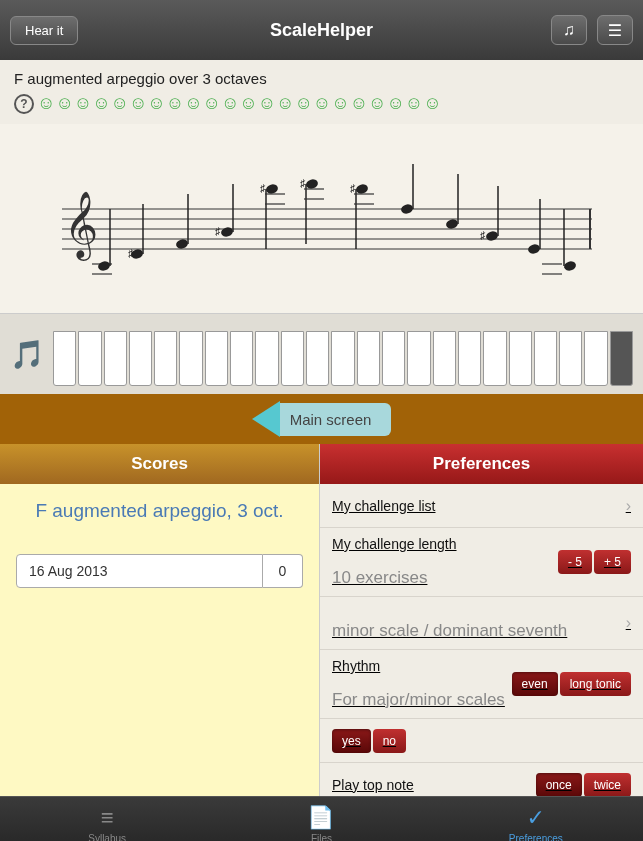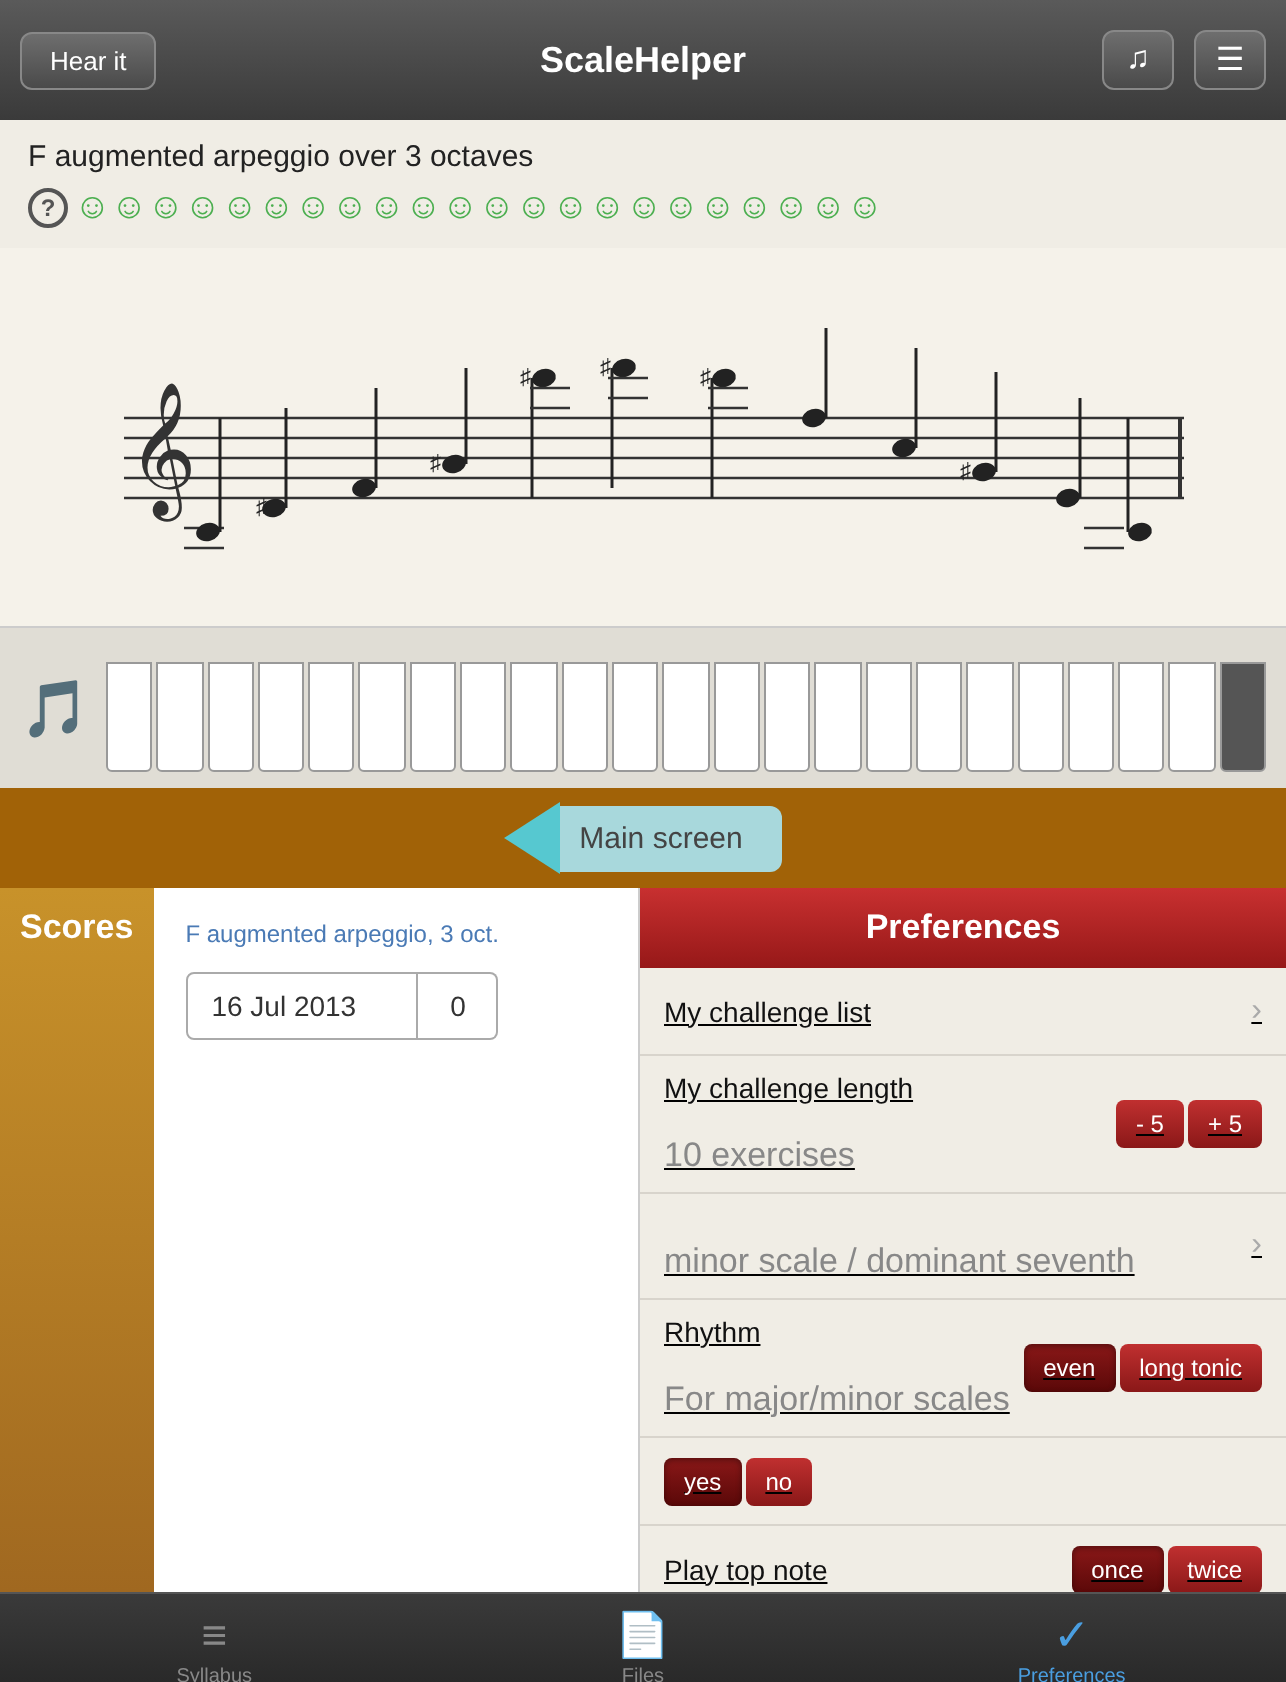--- a/index.html
+++ b/index.html
@@ -166,41 +166,41 @@
 
     
     #bottom-panels {
       display: flex;
       height: 352px;
     }
 
     
     #scores-panel {
       width: 320px;
-      background: #ffffff;
+      background: #fef9c3;
       border-right: 1px solid #ccc;
       display: flex;
-      flex-direction: row;
+      flex-direction: column;
     }
     #scores-header {
       background: linear-gradient(to bottom, #c8922a, #a06820);
       color: white;
       text-align: center;
       font-size: 17px;
       font-weight: bold;
       padding: 10px;
     }
     #scores-body {
       padding: 16px;
     }
     #scores-scale-name {
       color: #4a7ab5;
-      font-size: 12px;
+      font-size: 19px;
       text-align: center;
-      margin-bottom: 12px;
+      margin-bottom: 32px;
     }
     #lifetime-label {
       font-size: 13px;
       color: #555;
       margin-bottom: 6px;
     }
     #lifetime-row {
       display: flex;
       align-items: center;
       gap: 0;
@@ -439,21 +439,21 @@
   </div>
 </div>
 
 <div id="bottom-panels">
 
   <div id="scores-panel">
     <div id="scores-header">Scores</div>
     <div id="scores-body">
       <div id="scores-scale-name">F augmented arpeggio, 3 oct.</div>
       <div id="lifetime-row">
-        <div id="lifetime-date">16 Jul 2013</div>
+        <div id="lifetime-date">16 Aug 2013</div>
         <div id="lifetime-score">0</div>
       </div>
     </div>
   </div>
 
   <div id="preferences-panel">
     <div id="preferences-header">Preferences</div>
     <div id="preferences-body">
 
       <div class="pref-row">

